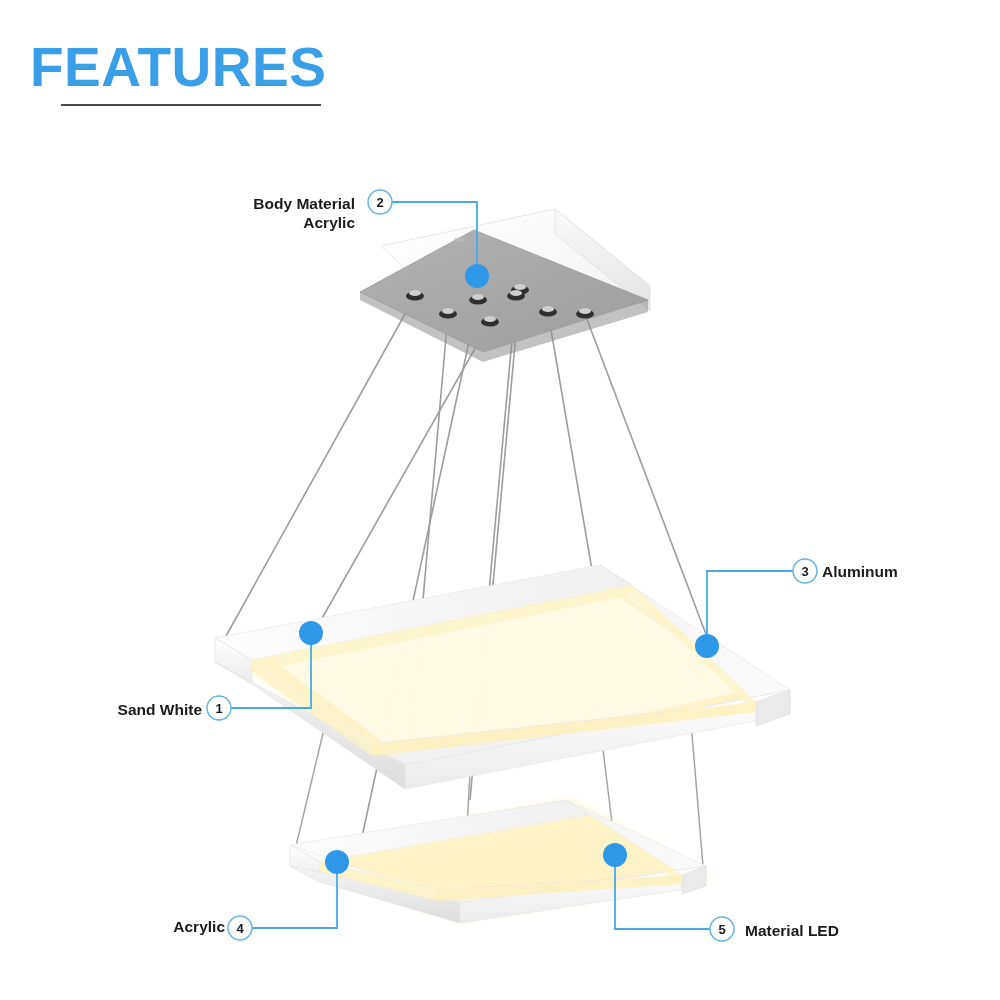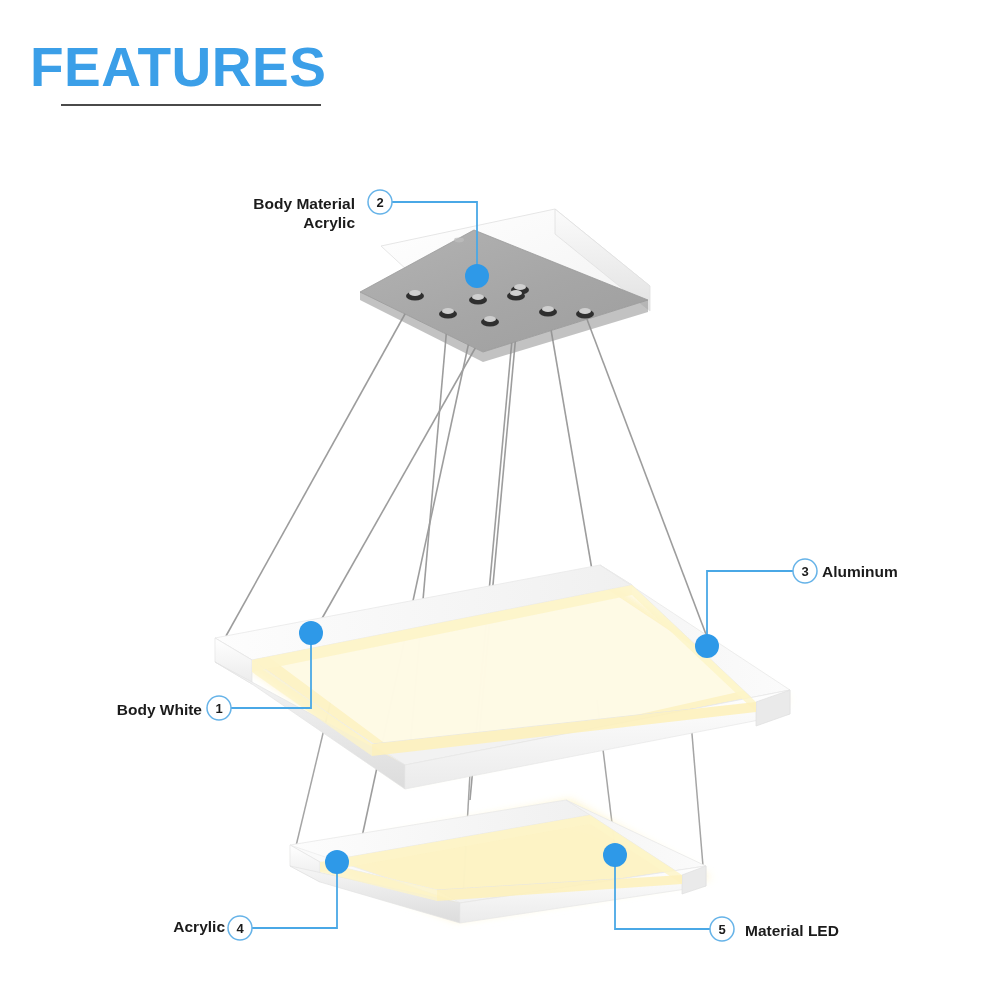--- a/index.html
+++ b/index.html
@@ -272,20 +272,20 @@
         </g>
         <g>
           <polyline points="710,929 615,929 615,855" fill="none" stroke="#4aa8e6" stroke-width="1.8" stroke-linejoin="miter"></polyline>
           <circle cx="615" cy="855" r="12" fill="#2e99e8"></circle>
           <circle cx="722" cy="929" r="12" fill="#ffffff" stroke="#66b3e8" stroke-width="1.5"></circle>
           <text x="722" y="933.5" text-anchor="middle" font-family="&quot;Liberation Sans&quot;, sans-serif" font-size="13" font-weight="700" fill="#1b1b1b">5</text>
         </g>
       </g>
   </svg>
 
-  <div id="label-1" class="callout-label align-right">Body White</div>
+  <div id="label-1" class="callout-label align-right">Sand White</div>
   <div id="label-2" class="callout-label align-right">Body Material
 Acrylic</div>
   <div id="label-3" class="callout-label align-left">Aluminum</div>
   <div id="label-4" class="callout-label align-right">Acrylic</div>
   <div id="label-5" class="callout-label align-left">Material LED</div>
 
 </div>
 
 </body></html>

